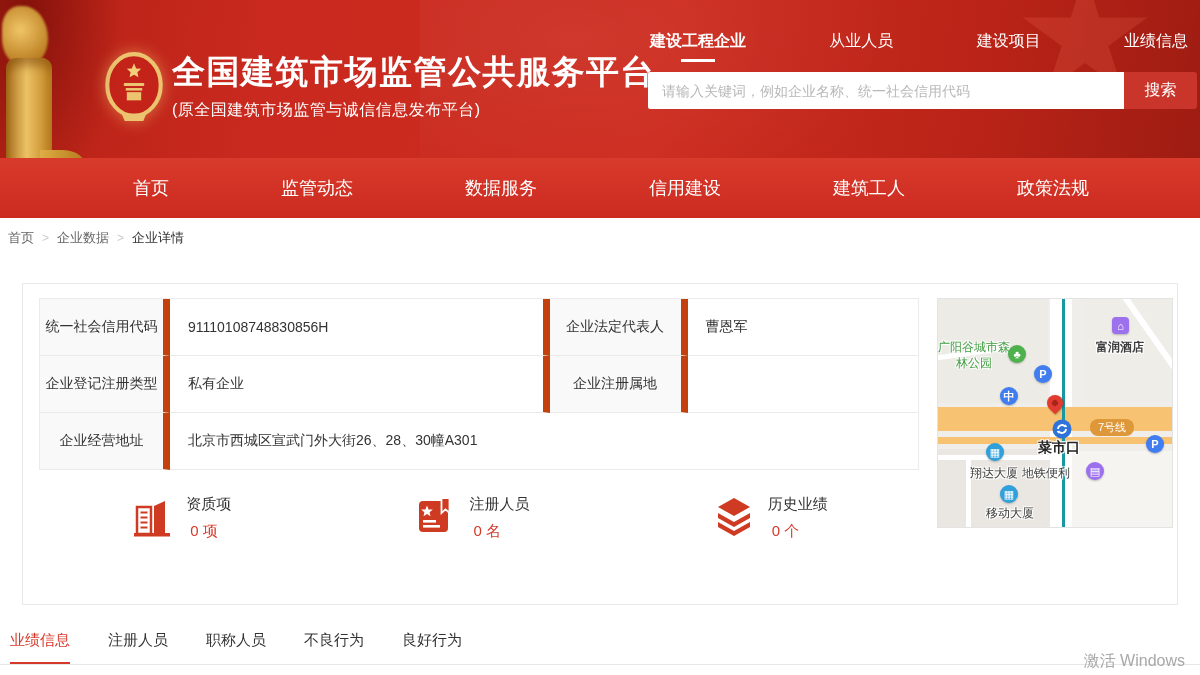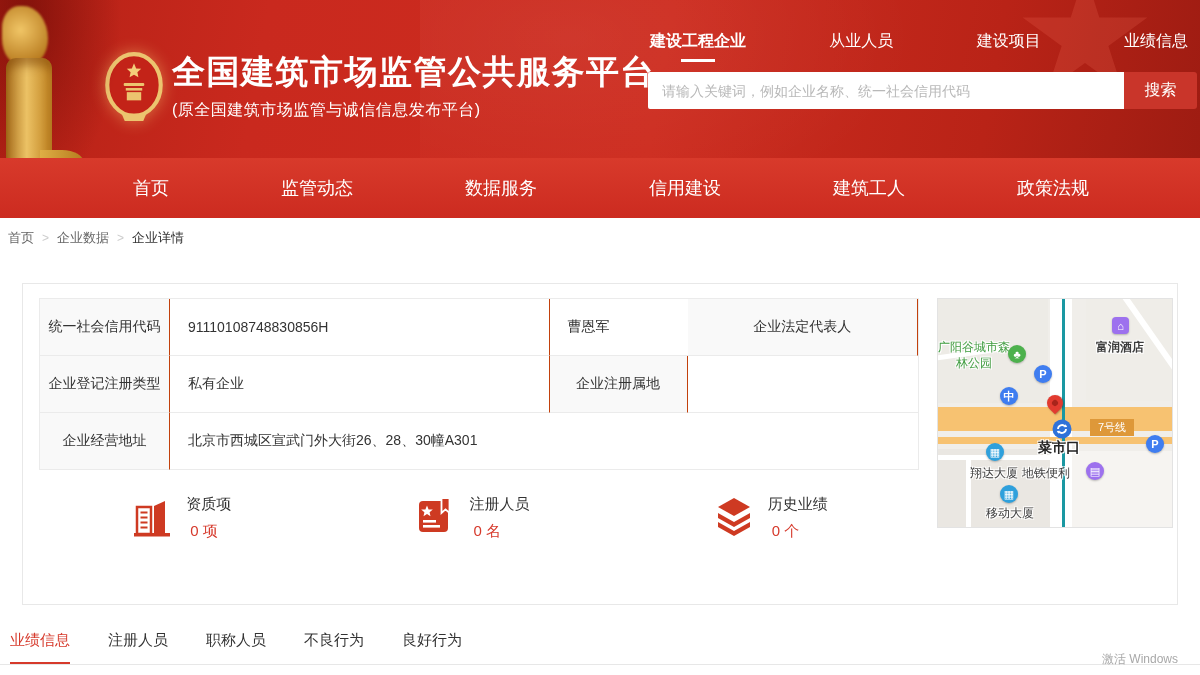--- a/index.html
+++ b/index.html
@@ -55,57 +55,57 @@
   .crumb.current { color:#333; cursor:default; }
   .crumb-sep { color:#ccc; font-size:12px; }
 
   
   .card { margin:25px 22px 0; border:1px solid #e8e8e8; background:#fff; padding:14px 4px 16px 16px; height:322px; }
   .company-name { font-size:22px; color:#333; font-weight:600; line-height:30px; margin-bottom:21px; }
   .card-body { display:flex; gap:18px; }
   .card-left { width:882px; }
 
   .info-table { display:grid; grid-template-columns:130px 382fr 138px 232fr; border:1px solid #ebebeb; border-bottom:none; }
-  .cell { border-bottom:1px solid #ebebeb; border-right:1px solid #c2410c; min-height:57px; display:flex; align-items:center; font-size:14px; color:#333; }
+  .cell { border-bottom:1px solid #ebebeb; border-right:7px solid #c2410c; min-height:57px; display:flex; align-items:center; font-size:14px; color:#333; }
   .cell.label { background:#f9f9f9; justify-content:center; text-align:center; }
   .cell.value { padding-left:18px; background:#fff; }
   .cell.last-col { border-right:none; }
   .cell.addr-value { grid-column:2 / 5; border-right:none; min-height:54px; }
 
   .stats { display:flex; justify-content:space-around; margin-top:24px; }
   .stat { display:flex; align-items:center; gap:12px; }
   .stat svg { width:44px; height:44px; }
   .stat-label { font-size:15px; color:#333; }
   .stat-value { font-size:15px; color:#d6392b; margin-top:8px; padding-left:4px; }
 
   
   .map { position:relative; width:236px; height:230px; background:#f0eeea; overflow:hidden; border:1px solid #e3e3e3; flex-shrink:0; }
   .map * { position:absolute; }
   .blk { background:#eae7e2; }
   .road-w { background:#fff; }
   .poi-label { font-size:12px; color:#3c3c3c; white-space:nowrap;
     text-shadow:-1px -1px 0 #fff,1px -1px 0 #fff,-1px 1px 0 #fff,1px 1px 0 #fff; }
   .poi-label.park { color:#3f9c3f; white-space:normal; width:72px; text-align:center; line-height:16px; }
   .poi-label.station { font-size:14px; font-weight:700; color:#222; }
-  .badge-line { font-size:11px; color:#fff; background:#de9839; border-radius:0; padding:1px 8px; white-space:nowrap; }
+  .badge-line { font-size:11px; color:#fff; background:#de9839; border-radius:8px; padding:1px 8px; white-space:nowrap; }
   .dot-marker { width:18px; height:18px; border-radius:50%; color:#fff; font-size:11px; font-weight:700;
     display:flex; align-items:center; justify-content:center; box-shadow:0 1px 2px rgba(0,0,0,.25); }
   .blue { background:#3f7df0; } .green { background:#4db14d; } .purple { background:#9d71ee; } .cyanblue { background:#2fa0dc; }
   .sq-marker { width:17px; height:17px; border-radius:4px; background:#9d71ee; color:#fff; font-size:11px;
     display:flex; align-items:center; justify-content:center; box-shadow:0 1px 2px rgba(0,0,0,.25); }
   .pin { width:16px; height:16px; background:#e23b30; border-radius:50% 50% 50% 0; transform:rotate(-45deg);
     box-shadow:0 1px 2px rgba(0,0,0,.35); }
   .pin::after { content:""; position:absolute; left:5px; top:5px; width:6px; height:6px; border-radius:50%; background:#a8241b; }
 
   
   .detail-tabs { margin-top:26px; padding-left:10px; display:flex; gap:38px; border-bottom:1px solid #e7e7e7; }
   .dtab { font-size:15px; color:#333; padding-bottom:12px; cursor:pointer; border-bottom:2px solid transparent; }
   .dtab.active { color:#d6392b; border-bottom-color:#d6392b; }
 
-  .watermark { position:absolute; right:22px; top:651px; font-size:12px; color:#a8a8a8; }
+  .watermark { position:absolute; right:15px; top:651px; font-size:16px; color:#a8a8a8; }
 </style>
 </head>
 <body>
 
 <div class="header">
   <div class="header-star"></div>
   <div class="header-ray"></div>
 
   <div class="emblem">
     <svg viewBox="0 0 60 72" width="62" height="74">
@@ -161,22 +161,22 @@
   <span class="crumb current">企业详情</span>
 </div>
 
 <div class="card">
 
   <div class="card-body">
     <div class="card-left">
       <div class="info-table">
         <div class="cell label">统一社会信用代码</div>
         <div class="cell value">91110108748830856H</div>
+        <div class="cell label">企业法定代表人</div>
         <div class="cell value last-col">曹恩军</div>
-        <div class="cell label">企业法定代表人</div>
 
         <div class="cell label">企业登记注册类型</div>
         <div class="cell value">私有企业</div>
         <div class="cell label">企业注册属地</div>
         <div class="cell value last-col"></div>
 
         <div class="cell label">企业经营地址</div>
         <div class="cell value addr-value">北京市西城区宣武门外大街26、28、30幢A301</div>
       </div>
 

